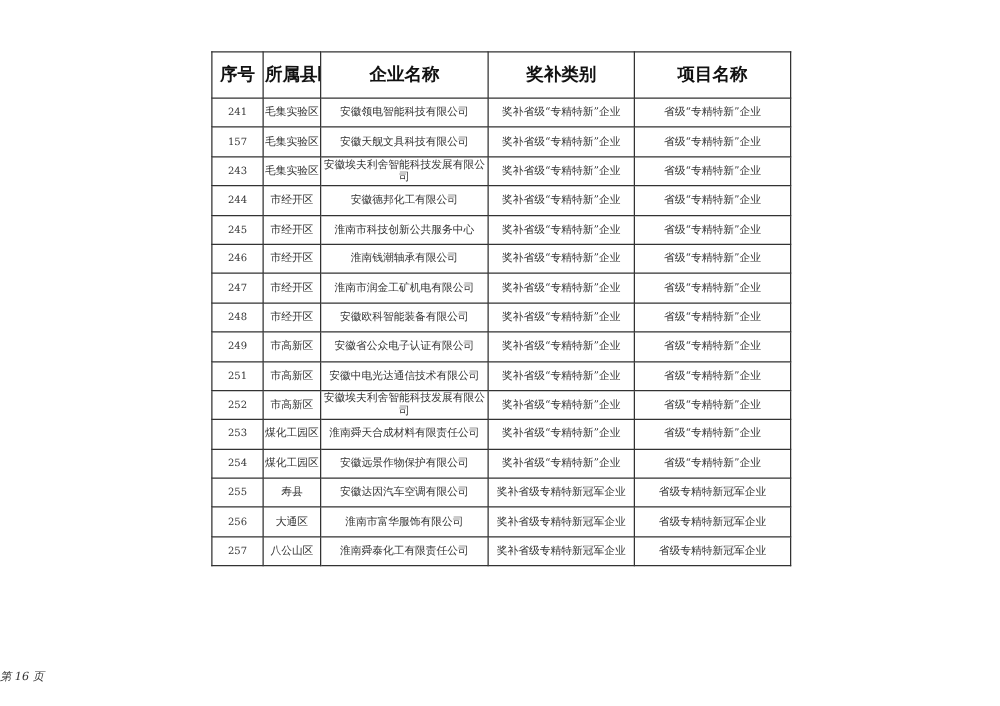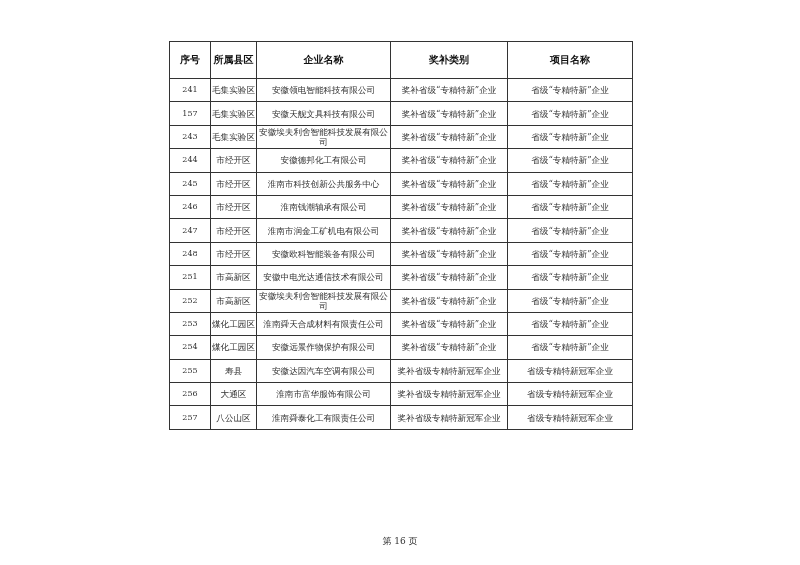--- a/index.html
+++ b/index.html
@@ -3,28 +3,28 @@
 <meta charset="utf-8">
 <style>
   html, body { margin:0; padding:0; background:#ffffff; }
   body { width:800px; height:565px; position:relative; overflow:hidden;
          font-family:"DejaVu Serif","Liberation Serif",serif; color:#222; }
   .table { position:absolute; left:169px; top:41px; width:463px;
            border-collapse:collapse; table-layout:fixed; }
   .table th, .table td { border:1px solid #333; text-align:center; vertical-align:middle;
            padding:0 1px; overflow:hidden; white-space:nowrap; }
   .table th { height:36px; font-family:"DejaVu Sans","Liberation Sans",sans-serif;
-              font-weight:bold; font-size:10px; color:#111; }
+              font-weight:bold; font-size:14px; color:#111; }
   .table td { height:22.4px; font-size:8.6px; line-height:10px; color:#333; }
   .table td.wrap { white-space:normal; line-height:10px; }
   .table td.num { font-size:8px; }
   col.c1 { width:41px; } col.c2 { width:46px; } col.c3 { width:134px; }
   col.c4 { width:117px; } col.c5 { width:125px; }
-  .footer { position:absolute; left:0; width:800px; top:535px; text-align:center;
-            font-size:9px; color:#333; }
+  .footer { position:absolute; left:0; width:800px; top:535px; 
+            font-size:9px; color:#333;font-style:italic; }
 </style>
 </head>
 <body>
 
 <table class="table">
   <colgroup>
       <col class="c1">
       <col class="c2">
       <col class="c3">
       <col class="c4">
@@ -90,20 +90,27 @@
         <td>省级“专精特新”企业</td>
       </tr>
       <tr>
         <td class="num">248</td>
         <td>市经开区</td>
         <td>安徽欧科智能装备有限公司</td>
         <td>奖补省级“专精特新”企业</td>
         <td>省级“专精特新”企业</td>
       </tr>
       <tr>
+        <td class="num">249</td>
+        <td>市高新区</td>
+        <td>安徽省公众电子认证有限公司</td>
+        <td>奖补省级“专精特新”企业</td>
+        <td>省级“专精特新”企业</td>
+      </tr>
+      <tr>
         <td class="num">251</td>
         <td>市高新区</td>
         <td>安徽中电光达通信技术有限公司</td>
         <td>奖补省级“专精特新”企业</td>
         <td>省级“专精特新”企业</td>
       </tr>
       <tr>
         <td class="num">252</td>
         <td>市高新区</td>
         <td class="wrap">安徽埃夫利舍智能科技发展有限公司</td>

